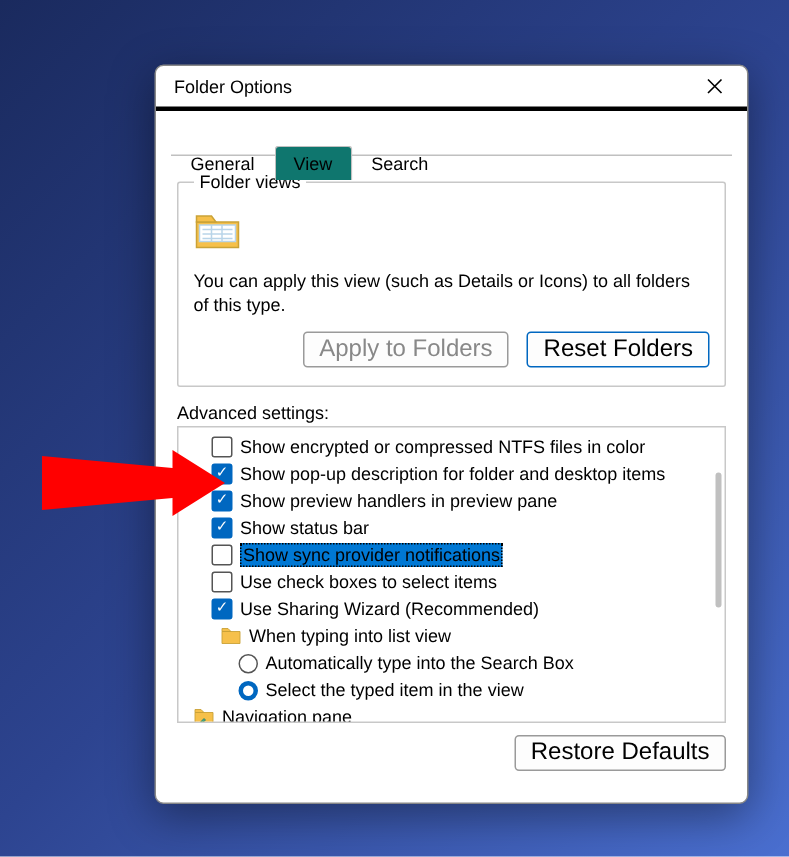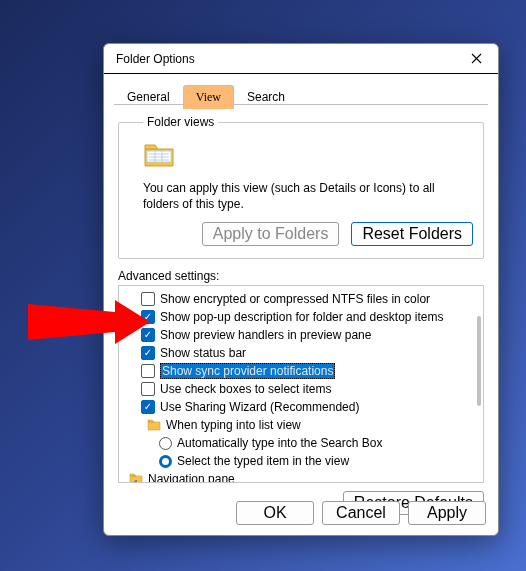--- a/index.html
+++ b/index.html
@@ -23,56 +23,55 @@
     background: #fff;
     border: 1px solid #888;
     border-radius: 6px;
     box-shadow: 0 8px 30px rgba(0,0,0,0.4);
   }
   .titlebar {
     height: 30px;
     display: flex;
     align-items: center;
     padding: 0 6px 0 12px;
-    border-bottom: 1px solid #000000;
+    border-bottom: 3px solid #000000;
     gap: 24px;
   }
   .titlebar .title { flex: 1; font-size: 12px; }
   .close-btn {
     width: 32px; height: 24px;
     display: flex; align-items: center; justify-content: center;
     font-size: 14px; cursor: pointer;
   }
   .tabs {
     display: flex;
     margin: 6px 10px 0 10px;
     border-bottom: 1px solid #c0c0c0;
   }
   .tab {
     padding: 4px 12px;
     border: 1px solid transparent;
     border-bottom: none;
     cursor: pointer;
     position: relative;
-    top: 5px;
+    top: 17px;
   }
   .tab.active {
     border-color: #c0c0c0;
-    background: #fdba74;
+    background: #0f766e;
     border-top-left-radius: 3px;
     border-top-right-radius: 3px;
-    font-family: Liberation Serif, serif;
   }
   .tab-body {
     padding: 8px 14px 0 14px;
   }
   fieldset.fv {
     border: 1px solid #c8c8c8;
     border-radius: 2px;
-    padding: 8px 10px 12px 24px;
+    padding: 8px 10px 12px 10px;
     margin: 2px 0 10px 0;
   }
   fieldset.fv legend { font-size: 12px; padding: 0 4px; }
   .fv-row { display: flex; gap: 10px; align-items: flex-start; flex-direction: column; }
   .folder-icon {
     width: 32px; height: 28px; flex: 0 0 32px;
     margin-top: 2px;
   }
   .folder-icon svg { width: 100%; height: 100%; }
   .fv-text { font-size: 12px; line-height: 1.3; }
@@ -115,21 +114,21 @@
   }
   .cb.checked { background: #0067c0; border-color: #0067c0; }
   .cb.checked::after { content: "✓"; color: #fff; font-size: 10px; line-height: 1; }
   .radio {
     width: 13px; height: 13px; border: 1px solid #555; border-radius: 50%;
     display: inline-flex; align-items: center; justify-content: center;
     flex: 0 0 13px; background: #fff;
   }
   .radio.sel { border: 3px solid #0067c0; }
   .lbl { font-size: 12px; white-space: nowrap; }
-  .lbl.hl { background: #0078d4; color: #e5e5e5; border: 1px dotted #000; padding: 0 1px; }
+  .lbl.hl { background: #0078d4; color: #000000; border: 1px dotted #000; padding: 0 1px; }
   .mini-folder {
     width: 14px; height: 12px; flex: 0 0 14px;
   }
   .mini-folder svg { width: 100%; height: 100%; display: block; }
   .restore-row { display: flex; justify-content: flex-end; margin: 8px 0 0 0; }
   .dlg-btns {
     position: absolute; bottom: 10px; right: 12px;
     display: flex; gap: 8px;
   }
   .dlg-btns .btn { min-width: 78px; height: 24px; }
@@ -242,22 +241,17 @@
             <span class="lbl">Navigation pane</span>
           </div>
         </div>
     </div>
 
     <div class="restore-row">
       <button class="btn">Restore Defaults</button>
     </div>
   </div>
 
-  <div class="dlg-btns">
-    <button class="btn">OK</button>
-    <button class="btn">Cancel</button>
-    <button class="btn">Apply</button>
-  </div>
 </div>
 
 <svg class="arrow" width="140" height="90" viewBox="0 0 140 90">
   <polygon points="130,40 95,18 95,30 8,22 8,58 95,50 95,62" fill="#ff0000"></polygon>
 </svg>
 
 </body></html>

